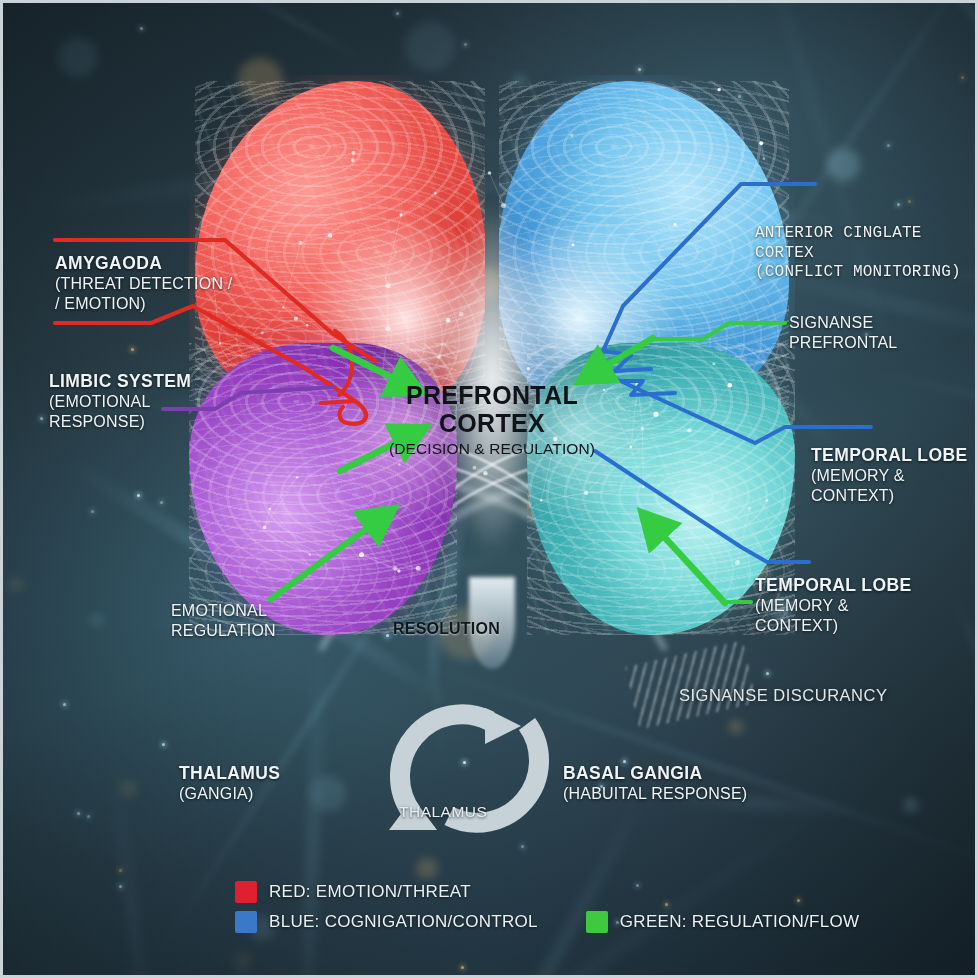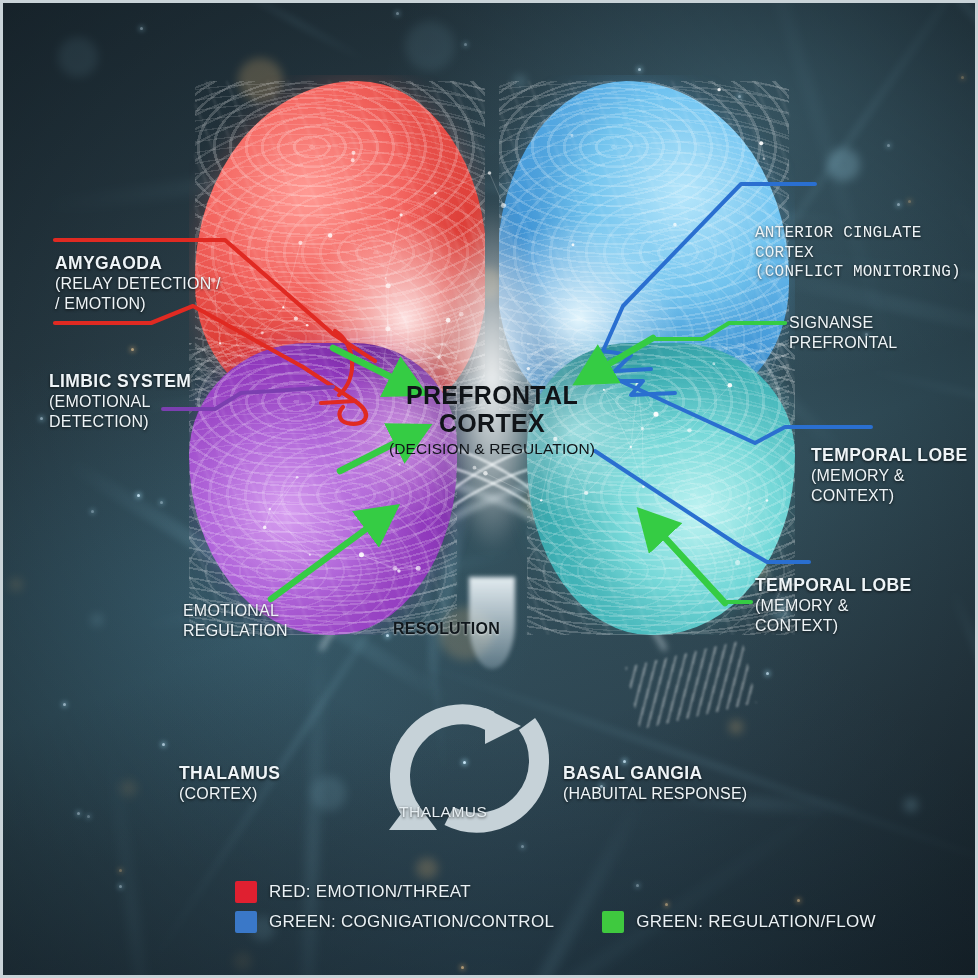--- a/index.html
+++ b/index.html
@@ -443,31 +443,31 @@
     <g stroke="#35cc44" stroke-width="4.2" fill="none" stroke-linejoin="round" stroke-linecap="round">
       <path d="M782,320 L726,320 L700,336 L650,336"></path>
     </g>
     <g stroke="#35cc44" stroke-width="4.2" fill="none" stroke-linejoin="round" stroke-linecap="round">
       <path d="M748,599 L722,599"></path>
     </g>
   </svg>
 
   <div class="lab" style="left:52px; top:250px; width:210px;">
     <div class="t">AMYGAODA</div>
-    <div class="s">(RELAY DETECTION /</div>
+    <div class="s">(THREAT DETECTION /</div>
     <div class="s">/ EMOTION)</div>
   </div>
 
   <div class="lab" style="left:46px; top:368px; width:200px;">
     <div class="t">LIMBIC SYSTEM</div>
     <div class="s">(EMOTIONAL</div>
-    <div class="s">DETECTION)</div>
-  </div>
-
-  <div class="lab" style="left:180px; top:598px; width:200px;">
+    <div class="s">RESPONSE)</div>
+  </div>
+
+  <div class="lab" style="left:168px; top:598px; width:200px;">
     <div class="s">EMOTIONAL</div>
     <div class="s">REGULATION</div>
   </div>
 
   <div class="lab" style="left:752px; top:221px; width:224px;font-family:Liberation Mono, monospace;">
     <div class="s">ANTERIOR CINGLATE CORTEX</div>
     <div class="s">(CONFLICT MONITORING)</div>
   </div>
 
   <div class="lab" style="left:786px; top:310px; width:190px;">
@@ -484,53 +484,56 @@
     <div class="t">TEMPORAL LOBE</div>
     <div class="s">(MEMORY &amp; CONTEXT)</div>
   </div>
 
   <div id="pfc">
     <div class="h">PREFRONTAL</div>
     <div class="h">CORTEX</div>
     <div class="sub">(DECISION &amp; REGULATION)</div>
   </div>
 
+  <div class="lab grey" style="left:676px; top:682px;">
+    <span>SIGNANSE DISCURANCY</span>
+  </div>
 
   <div class="lab dark c" style="left:490px; top:616px; transform:translateX(-50%); width:200px;">
     <div class="s" style="font-weight:bold;">RESOLUTION</div>
   </div>
 
   <svg id="cycle" viewBox="0 0 260 220">
     <path d="M73,155 A62,62 0 0 1 151,63" fill="none" stroke="#c6d2d8" stroke-width="20" stroke-linecap="butt"></path>
     <path d="M146,50 L182,68 L146,86 Z" fill="#c6d2d8"></path>
     <path d="M74,140 L98,172 L50,172 Z" fill="#c6d2d8"></path>
     <path d="M188,66 A62,62 0 0 1 110,158" fill="none" stroke="#c6d2d8" stroke-width="20" stroke-linecap="butt"></path>
   </svg>
 
   <div class="lab c" style="left:176px; top:760px; width:200px;">
     <div class="t">THALAMUS</div>
-    <div class="s">(CORTEX)</div>
+    <div class="s">(GANGIA)</div>
   </div>
 
   <div class="lab c" style="left:560px; top:760px; width:220px;">
     <div class="t">BASAL GANGIA</div>
     <div class="s">(HABUITAL RESPONSE)</div>
   </div>
 
   <div class="lab c" style="left:396px; top:800px; width:180px; color:#e6eef2; font-size:15.5px; letter-spacing:.5px;">
     <span>THALAMUS</span>
   </div>
 
   <div id="legend">
     <div class="lrow">
       <span class="sw" id="sw0" style="background: rgb(224, 32, 48);"></span>
       <span class="ltxt">RED: EMOTION/THREAT</span>
     </div>
     <div class="lrow">
       <span class="sw" id="sw1" style="background: rgb(58, 120, 200);"></span>
-      <span class="ltxt">GREEN: COGNIGATION/CONTROL</span>
+      <span class="ltxt">BLUE: COGNIGATION/CONTROL</span>
       <span class="lgap"></span>
       <span class="sw" id="sw2" style="background: rgb(63, 201, 63);"></span>
       <span class="ltxt">GREEN: REGULATION/FLOW</span>
     </div>
   </div>
 
 </div>
 
 </body></html>

